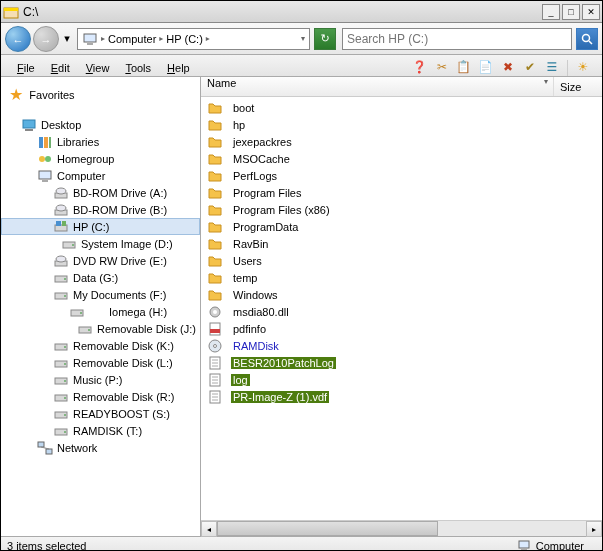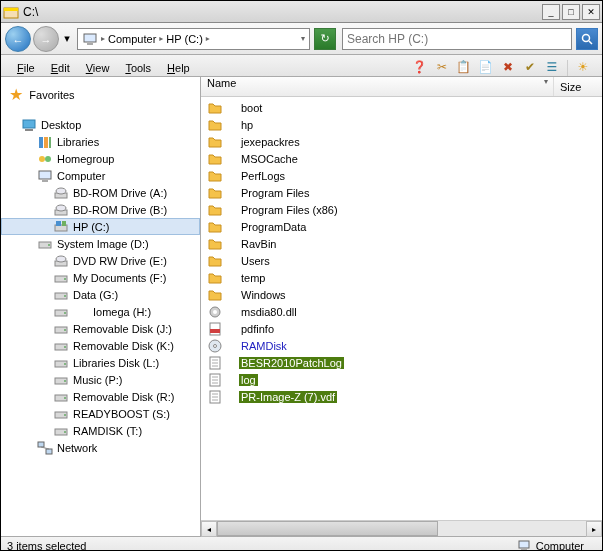--- a/index.html
+++ b/index.html
@@ -35,21 +35,21 @@
 .indent1 { padding-left: 20px; }
 .indent2 { padding-left: 36px; }
 .treeicon { width: 16px; height: 16px; display: inline-flex; align-items: center; justify-content: center; flex-shrink: 0; }
 
 .content { flex: 1; display: flex; flex-direction: column; background: white; }
 .colheader { height: 20px; background: linear-gradient(to bottom, #fdfdfd, #ececec); border-bottom: 1px solid #ccc; display: flex; align-items: center; }
 .col-name { flex: 1; padding-left: 6px; border-right: 1px solid #ddd; height: 100%; display: flex; align-items: flex-start; }
 .col-size { width: 48px; padding-left: 6px; height: 100%; display: flex; align-items: center; }
 .sortarrow { width: 14px; text-align: center; color: #666; font-size: 8px; }
 .filelist { flex: 1; overflow: auto; padding: 2px 0; }
-.fileitem { display: flex; align-items: center; padding: 0 6px; gap: 16px; height: 17px; cursor: pointer; text-align: right; }
+.fileitem { display: flex; align-items: center; padding: 0 6px; gap: 8px; height: 17px; cursor: pointer; text-align: right; }
 .fileitem .label { padding: 0 2px; }
 .fileitem.sel .label { background: #4d7c0f; color: white; }
 .fileitem.link .label { color: #2020c0; }
 .ficon { width: 16px; height: 16px; display: inline-flex; align-items: center; justify-content: center; flex-shrink: 0; }
 .hscroll { height: 16px; background: #f0f0f0; border-top: 1px solid #ccc; display: flex; }
 .hscroll .arrow { width: 16px; height: 16px; background: linear-gradient(#f8f8f8,#e0e0e0); border: 1px solid #bbb; display: flex; align-items: center; justify-content: center; font-size: 8px; }
 .hscroll .track { flex: 1; background: #e8e8e8; }
 .hscroll .thumb { width: 60%; height: 100%; background: linear-gradient(#e0e0e0,#c8c8c8); border: 1px solid #aaa; }
 
 .statusbar { height: 19px; background: linear-gradient(to bottom, #f4f4f4, #e4e4e4); border-top: 1px solid #aaa; display: flex; align-items: center; padding: 0 6px; }
@@ -192,21 +192,21 @@
         <div class="treeitem selected" style="padding-left: 51px;">
           <span class="treeicon">
             <svg width="16" height="16">
               <rect x="2" y="6" width="12" height="6" fill="#d8d8d8" stroke="#888"></rect>
               <rect x="3" y="2" width="5" height="5" fill="#4a90d0"></rect>
               <rect x="9" y="2" width="4" height="5" fill="#70b060"></rect>
             </svg>
           </span>
           <span>HP (C:)</span>
         </div>
-        <div class="treeitem" style="padding-left: 36px;">
+        <div class="treeitem" style="padding-left: 60px;">
           <span class="treeicon">
             <svg width="16" height="16">
               <rect x="2" y="6" width="12" height="6" fill="#d8d8d8" stroke="#888"></rect>
               <circle cx="12" cy="9" r="1" fill="#6a6"></circle>
             </svg>
           </span>
           <span>System Image (D:)</span>
         </div>
         <div class="treeitem" style="padding-left: 52px;">
           <span class="treeicon">
@@ -217,41 +217,41 @@
           </span>
           <span>DVD RW Drive (E:)</span>
         </div>
         <div class="treeitem" style="padding-left: 52px;">
           <span class="treeicon">
             <svg width="16" height="16">
               <rect x="2" y="6" width="12" height="6" fill="#d8d8d8" stroke="#888"></rect>
               <circle cx="12" cy="9" r="1" fill="#6a6"></circle>
             </svg>
           </span>
+          <span>Data (G:)</span>
+        </div>
+        <div class="treeitem" style="padding-left: 52px;">
+          <span class="treeicon">
+            <svg width="16" height="16">
+              <rect x="2" y="6" width="12" height="6" fill="#d8d8d8" stroke="#888"></rect>
+              <circle cx="12" cy="9" r="1" fill="#6a6"></circle>
+            </svg>
+          </span>
           <span>My Documents (F:)</span>
         </div>
-        <div class="treeitem" style="padding-left: 52px;">
-          <span class="treeicon">
-            <svg width="16" height="16">
-              <rect x="2" y="6" width="12" height="6" fill="#d8d8d8" stroke="#888"></rect>
-              <circle cx="12" cy="9" r="1" fill="#6a6"></circle>
-            </svg>
-          </span>
-          <span>Data (G:)</span>
-        </div>
-        <div class="treeitem" style="padding-left: 52px; gap: 24px;">
+        <div class="treeitem" style="padding-left: 68px; gap: 24px;">
           <span class="treeicon">
             <svg width="16" height="16">
               <rect x="2" y="6" width="12" height="6" fill="#d8d8d8" stroke="#888"></rect>
               <circle cx="12" cy="9" r="1" fill="#6a6"></circle>
             </svg>
           </span>
           <span>Iomega (H:)</span>
         </div>
-        <div class="treeitem" style="padding-left: 52px;">
+        <div class="treeitem" style="padding-left: 52px; justify-content: flex-end;">
           <span class="treeicon">
             <svg width="16" height="16">
               <rect x="2" y="6" width="12" height="6" fill="#d8d8d8" stroke="#888"></rect>
               <circle cx="12" cy="9" r="1" fill="#6a6"></circle>
             </svg>
           </span>
           <span>Removable Disk (J:)</span>
         </div>
         <div class="treeitem" style="padding-left: 52px;">
           <span class="treeicon">
@@ -262,21 +262,21 @@
           </span>
           <span>Removable Disk (K:)</span>
         </div>
         <div class="treeitem" style="padding-left: 52px;">
           <span class="treeicon">
             <svg width="16" height="16">
               <rect x="2" y="6" width="12" height="6" fill="#d8d8d8" stroke="#888"></rect>
               <circle cx="12" cy="9" r="1" fill="#6a6"></circle>
             </svg>
           </span>
-          <span>Libraries Disk (L:)</span>
+          <span>Removable Disk (L:)</span>
         </div>
         <div class="treeitem" style="padding-left: 52px;">
           <span class="treeicon">
             <svg width="16" height="16">
               <rect x="2" y="6" width="12" height="6" fill="#d8d8d8" stroke="#888"></rect>
               <circle cx="12" cy="9" r="1" fill="#6a6"></circle>
             </svg>
           </span>
           <span>Music (P:)</span>
         </div>
@@ -478,21 +478,21 @@
         </div>
         <div class="fileitem sel">
           <span class="ficon">
             <svg width="16" height="16">
               <rect x="3" y="2" width="10" height="12" fill="#fff" stroke="#888"></rect>
               <line x1="5" y1="5" x2="11" y2="5" stroke="#aaa"></line>
               <line x1="5" y1="8" x2="11" y2="8" stroke="#aaa"></line>
               <line x1="5" y1="11" x2="11" y2="11" stroke="#aaa"></line>
             </svg>
           </span>
-          <span class="label">PR-Image-Z (7).vdf</span>
+          <span class="label">PR-Image-Z (1).vdf</span>
         </div>
       </div>
     <div class="hscroll">
       <div class="arrow">◂</div>
       <div class="track">
           <div class="thumb"></div>
         </div>
       <div class="arrow">▸</div>
     </div>
   </div>

